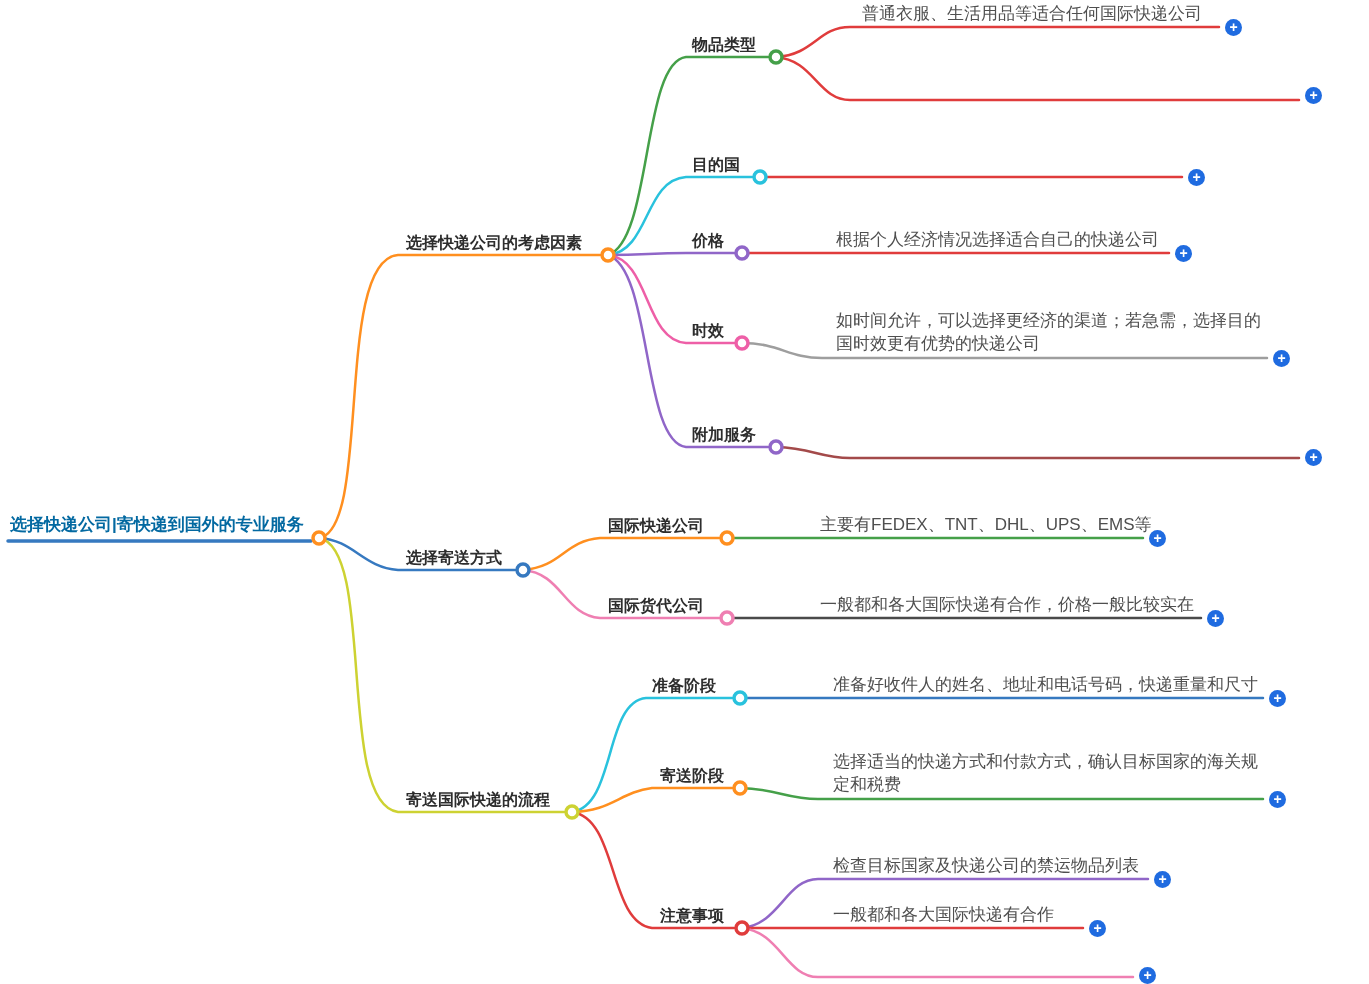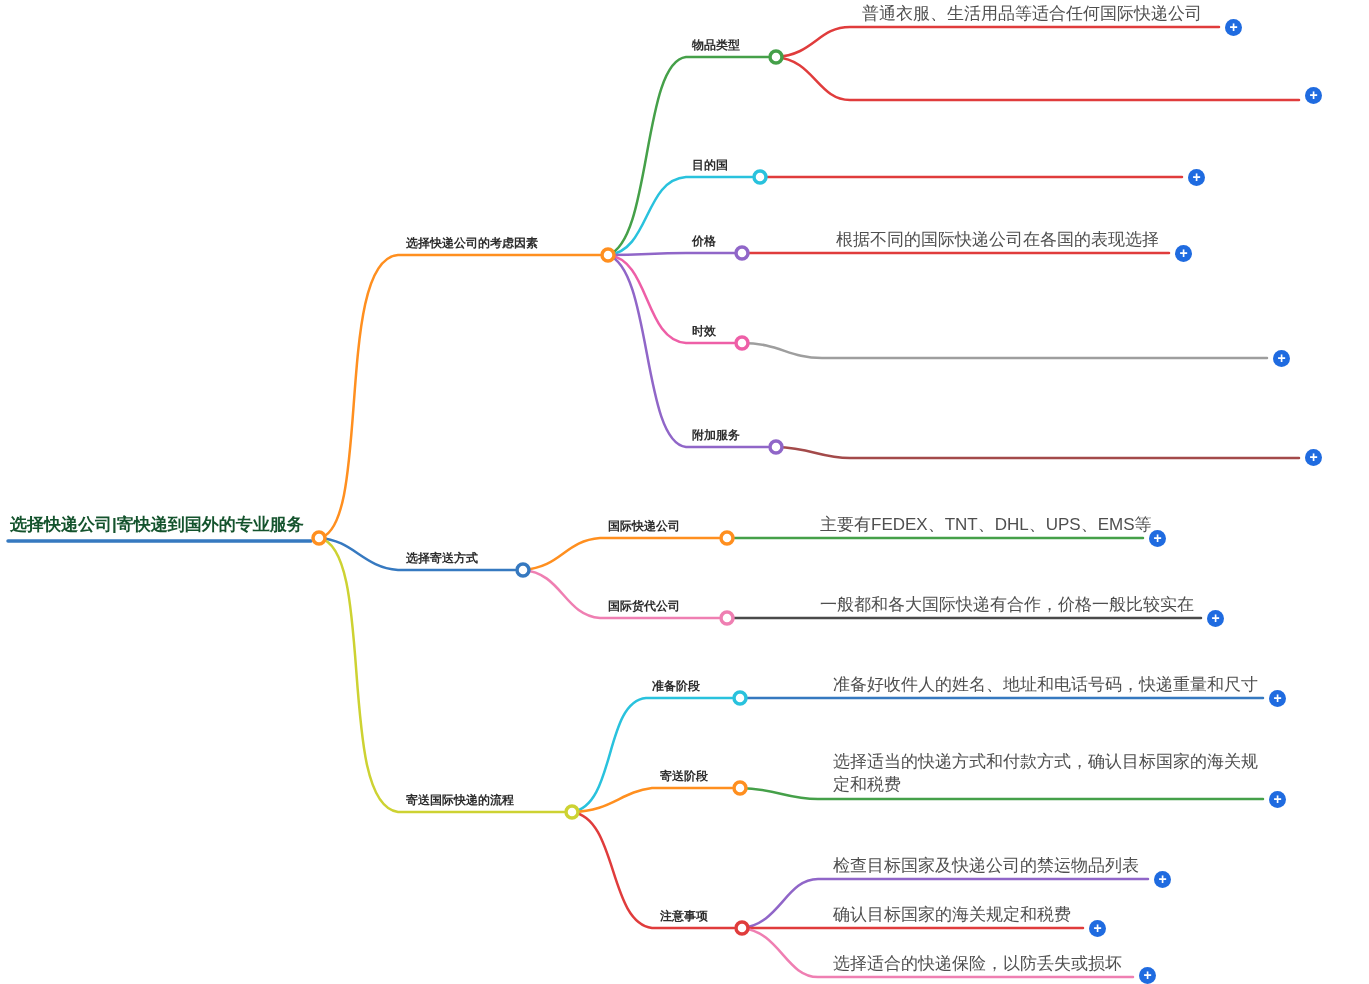--- a/index.html
+++ b/index.html
@@ -3,22 +3,22 @@
 <meta charset="utf-8">
 <style>
   * { margin:0; padding:0; box-sizing:border-box; }
   html,body { background:#ffffff; font-family:"Liberation Sans", sans-serif; }
   .stage { position:relative; width:1369px; height:984px; background:#ffffff; overflow:hidden; }
   svg.wires { position:absolute; left:0; top:0; }
   .edge { fill:none; stroke-width:2.5; stroke-linecap:round; }
   .rootline { fill:none; stroke-width:3.5; stroke-linecap:round; }
   .handle { fill:#ffffff; stroke-width:3.5; cursor:pointer; }
   .txt { position:absolute; }
-  .node-label { font-size:12px; font-weight:bold; color:#2d2d2d; line-height:22px; white-space:nowrap; cursor:pointer; }
-  .root-label { font-size:17px; font-weight:bold; color:#14532d; line-height:22px; white-space:nowrap; cursor:pointer; }
+  .node-label { font-size:16px; font-weight:bold; color:#2d2d2d; line-height:22px; white-space:nowrap; cursor:pointer; }
+  .root-label { font-size:17px; font-weight:bold; color:#0369a1; line-height:22px; white-space:nowrap; cursor:pointer; }
   .leaf-text { font-size:17px; color:#4f4f4f; line-height:23px; cursor:pointer; }
   .one-line { white-space:nowrap; line-height:22px; }
   .plus { position:absolute; width:17px; height:17px; border-radius:50%; color:#ffffff;
           font-size:14px; font-weight:bold; line-height:16px; text-align:center; cursor:pointer; }
 </style>
 </head>
 <body>
 
 <div class="stage">
 
@@ -85,30 +85,30 @@
   <div class="txt node-label" style="left:692px;top:424px">附加服务</div>
 
   <div class="txt node-label" style="left:608px;top:515px">国际快递公司</div>
   <div class="txt node-label" style="left:608px;top:595px">国际货代公司</div>
 
   <div class="txt node-label" style="left:652px;top:675px">准备阶段</div>
   <div class="txt node-label" style="left:660px;top:765px">寄送阶段</div>
   <div class="txt node-label" style="left:660px;top:905px">注意事项</div>
 
   <div class="txt leaf-text one-line" style="left:862px;top:3px">普通衣服、生活用品等适合任何国际快递公司</div>
-  <div class="txt leaf-text one-line" style="left:836px;top:229px">根据不同的国际快递公司在各国的表现选择</div>
+  <div class="txt leaf-text one-line" style="left:836px;top:229px">根据个人经济情况选择适合自己的快递公司</div>
+  <div class="txt leaf-text" style="left:836px;top:309px;width:434px">如时间允许，可以选择更经济的渠道；若急需，选择目的国时效更有优势的快递公司</div>
 
   <div class="txt leaf-text one-line" style="left:820px;top:514px">主要有FEDEX、TNT、DHL、UPS、EMS等</div>
   <div class="txt leaf-text one-line" style="left:820px;top:594px">一般都和各大国际快递有合作，价格一般比较实在</div>
 
   <div class="txt leaf-text one-line" style="left:833px;top:674px">准备好收件人的姓名、地址和电话号码，快递重量和尺寸</div>
   <div class="txt leaf-text" style="left:833px;top:750px;width:434px">选择适当的快递方式和付款方式，确认目标国家的海关规定和税费</div>
   <div class="txt leaf-text one-line" style="left:833px;top:855px">检查目标国家及快递公司的禁运物品列表</div>
-  <div class="txt leaf-text one-line" style="left:833px;top:904px">确认目标国家的海关规定和税费</div>
-  <div class="txt leaf-text one-line" style="left:833px;top:953px">选择适合的快递保险，以防丢失或损坏</div>
+  <div class="txt leaf-text one-line" style="left:833px;top:904px">一般都和各大国际快递有合作</div>
 
   <div class="plus" style="left: 1225px; top: 19px; background: rgb(31, 107, 224);">+</div>
   <div class="plus" style="left: 1305px; top: 87px; background: rgb(31, 107, 224);">+</div>
   <div class="plus" style="left: 1188px; top: 169px; background: rgb(31, 107, 224);">+</div>
   <div class="plus" style="left: 1175px; top: 245px; background: rgb(31, 107, 224);">+</div>
   <div class="plus" style="left: 1273px; top: 350px; background: rgb(31, 107, 224);">+</div>
   <div class="plus" style="left: 1305px; top: 449px; background: rgb(31, 107, 224);">+</div>
   <div class="plus" style="left: 1149px; top: 530px; background: rgb(31, 107, 224);">+</div>
   <div class="plus" style="left: 1207px; top: 610px; background: rgb(31, 107, 224);">+</div>
   <div class="plus" style="left: 1269px; top: 690px; background: rgb(31, 107, 224);">+</div>

